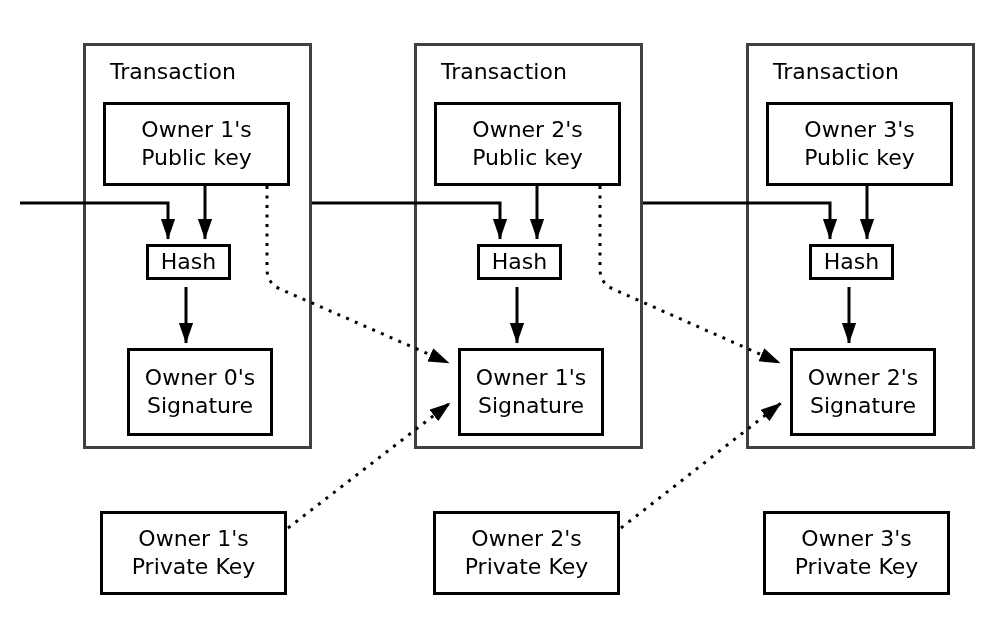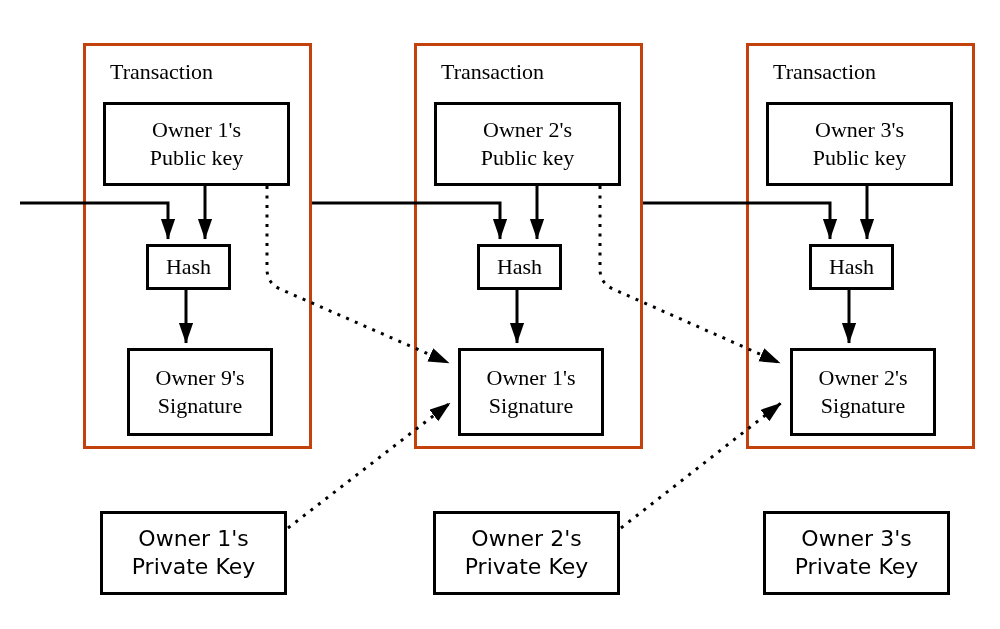--- a/index.html
+++ b/index.html
@@ -7,42 +7,41 @@
     position:relative;
     width:1000px;height:629px;
     background:#ffffff;
     font-family:"DejaVu Sans","Liberation Sans",sans-serif;
     color:#000;
     overflow:hidden;
   }
   .tx{
     position:absolute;
     top:43px;width:229px;height:406px;
-    border:3px solid #c2410c;
+    border:3px solid #404040;
     box-sizing:border-box;
     background:#fff;
-    font-family:Liberation Serif, serif;
   }
   .tx-title{
     position:absolute;left:24px;top:12px;
     font-size:22px;line-height:28px;
     white-space:nowrap;
   }
   .box{
     position:absolute;
     border:3px solid #000;
     box-sizing:border-box;
     background:#fff;
     display:flex;flex-direction:column;
     align-items:center;justify-content:center;
     font-size:22px;line-height:28px;
     white-space:nowrap;
   }
   .pubkey{left:17px;top:56px;width:187px;height:84px;}
-  .hash{left:60px;top:198px;width:85px;height:46px;}
+  .hash{left:60px;top:198px;width:85px;height:36px;}
   .sig{left:41px;top:302px;width:146px;height:88px;}
   .privkey{top:511px;width:187px;height:84px;}
   .wires{
     position:absolute;left:0;top:0;width:1000px;height:629px;
     pointer-events:none;
   }
 </style>
 </head>
 <body>
 
@@ -51,21 +50,21 @@
   <div class="tx" style="left:83px;">
     <div class="tx-title">Transaction</div>
     <div class="box pubkey">
       <span>Owner 1's</span>
       <span>Public key</span>
     </div>
     <div class="box hash">
       <span>Hash</span>
     </div>
     <div class="box sig">
-      <span>Owner 9's</span>
+      <span>Owner 0's</span>
       <span>Signature</span>
     </div>
   </div>
 
   <div class="tx" style="left:414px;">
     <div class="tx-title">Transaction</div>
     <div class="box pubkey">
       <span>Owner 2's</span>
       <span>Public key</span>
     </div>

